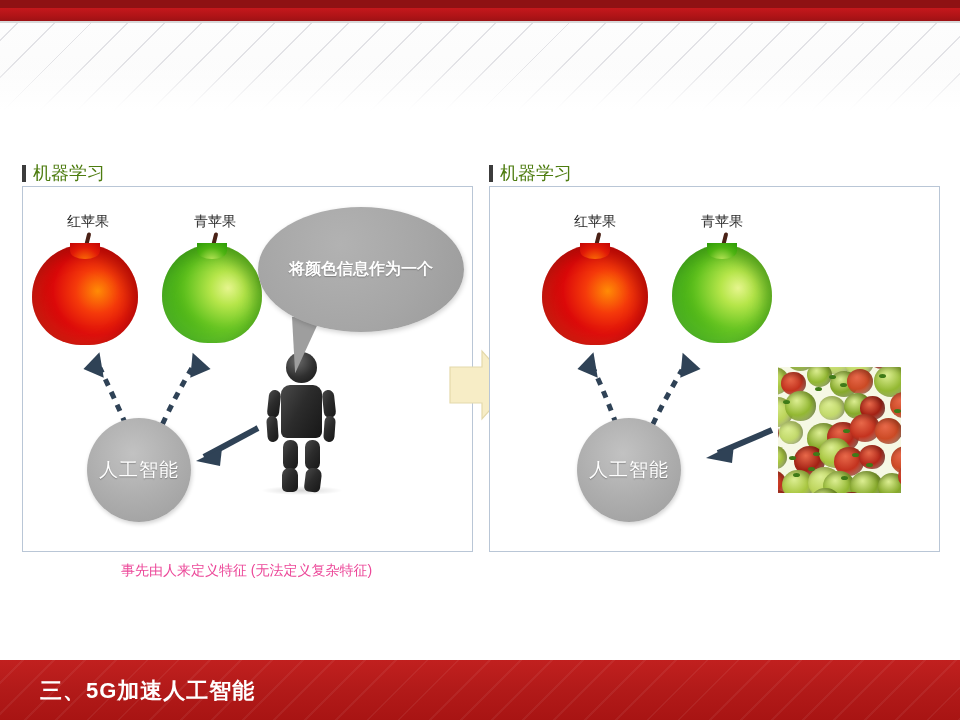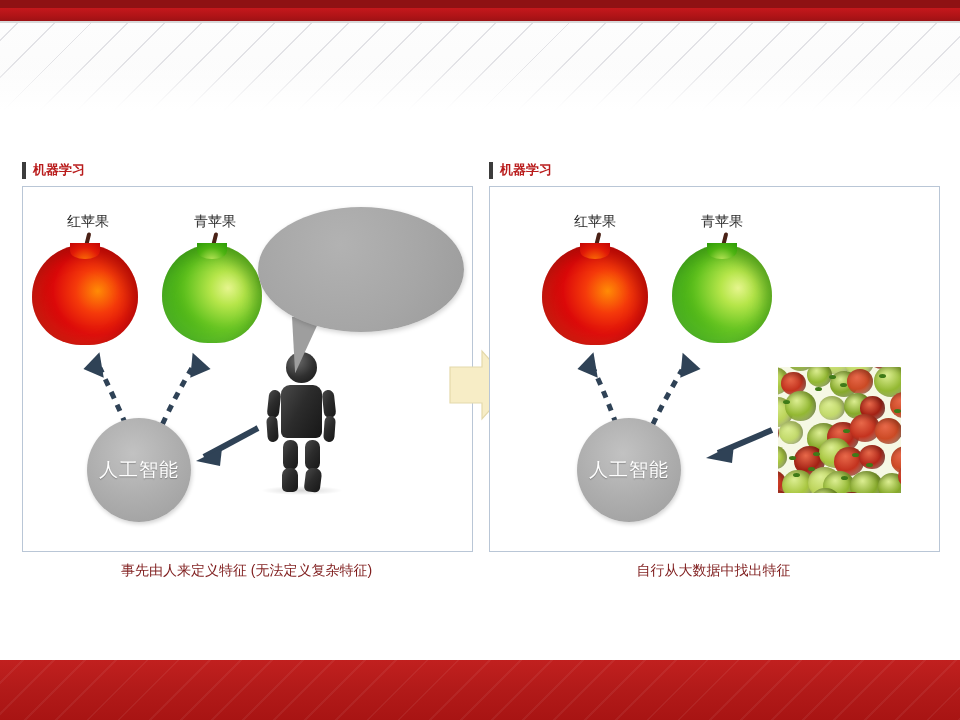--- a/index.html
+++ b/index.html
@@ -36,31 +36,31 @@
     font-size:30px;font-weight:bold;color:#161616;
     letter-spacing:1px;white-space:nowrap;
   }
 
   
   .body-area{position:absolute;left:0;top:112px;width:960px;height:540px;background:#fff;}
 
   
   .panel-head{position:absolute;display:flex;align-items:center;gap:7px;}
   .panel-head .bar{width:4px;height:17px;background:#3c3c3c;display:block;}
-  .panel-head .txt{font-size:13px;color:#b91c1c;font-weight:bold;white-space:nowrap;}
+  .panel-head .txt{font-size:18px;color:#4d7c0f;font-weight:normal;white-space:nowrap;}
   #head-ml{left:22px;top:161px;}
   #head-dl{left:489px;top:161px;}
 
   
   .panel{position:absolute;border:1px solid #b9c6d6;background:#fff;}
   #panel-ml{left:22px;top:186px;width:449px;height:364px;}
   #panel-dl{left:489px;top:186px;width:449px;height:364px;}
 
   .panel-caption{
-    position:absolute;font-size:14px;color:#7f1d1d;text-align:center;white-space:nowrap;
+    position:absolute;font-size:14px;color:#ec4899;text-align:center;white-space:nowrap;
   }
   #cap-ml{left:22px;top:562px;width:449px;}
   #cap-dl{left:489px;top:562px;width:449px;}
 
   
   .fruit-label{position:absolute;font-size:14px;color:#2b2b2b;white-space:nowrap;text-align:center;}
 
   
   .apple{position:absolute;}
   .apple .stem{position:absolute;left:50%;top:-13px;width:4px;height:20px;
@@ -222,20 +222,21 @@
     <div class="arm-r2"></div>
     <div class="leg-l"></div>
     <div class="leg-r"></div>
     <div class="foot-l"></div>
     <div class="foot-r"></div>
   </div>
 
   <div class="bubble-tail"></div>
   <div class="bubble">
     <div class="bubble-txt">
+      <div>将颜色信息作为一个</div>
     </div>
   </div>
 
   <div class="panel-caption" id="cap-ml">事先由人来定义特征 (无法定义复杂特征)</div>
 
   <svg class="mid-arrow" viewBox="0 0 66 72">
     <polygon points="2,18 34,18 34,2 64,36 34,70 34,54 2,54" fill="#f7edc6" stroke="#e4d9ab" stroke-width="1.2"></polygon>
   </svg>
 
   <div class="panel" id="panel-dl"></div>
@@ -322,18 +323,18 @@
       <div class="blob" style="left: 100.669px; top: 6.79323px; width: 7px; height: 4px; background: rgb(63, 122, 24); border-radius: 50%;"></div>
       <div class="blob" style="left: 62.0984px; top: 16.1067px; width: 7px; height: 4px; background: rgb(63, 122, 24); border-radius: 50%;"></div>
       <div class="blob" style="left: 36.6467px; top: 19.7331px; width: 7px; height: 4px; background: rgb(63, 122, 24); border-radius: 50%;"></div>
       <div class="blob" style="left: 62.9114px; top: 108.561px; width: 7px; height: 4px; background: rgb(63, 122, 24); border-radius: 50%;"></div>
       <div class="blob" style="left: 51.1265px; top: 7.63775px; width: 7px; height: 4px; background: rgb(63, 122, 24); border-radius: 50%;"></div>
       <div class="blob" style="left: 14.5979px; top: 105.62px; width: 7px; height: 4px; background: rgb(63, 122, 24); border-radius: 50%;"></div>
       <div class="blob" style="left: 11.3472px; top: 88.6665px; width: 7px; height: 4px; background: rgb(63, 122, 24); border-radius: 50%;"></div>
       <div class="blob" style="left: 34.7406px; top: 85.3608px; width: 7px; height: 4px; background: rgb(63, 122, 24); border-radius: 50%;"></div>
     </div>
 
-  <div class="panel-caption" id="cap-dl">自行从大数据中找出特征</div>
 
   <div class="bottom-sep"></div>
   <div class="bottom-band"></div>
+  <div class="bottom-txt">三、5G加速人工智能</div>
 
 </div>
 
 </body></html>

